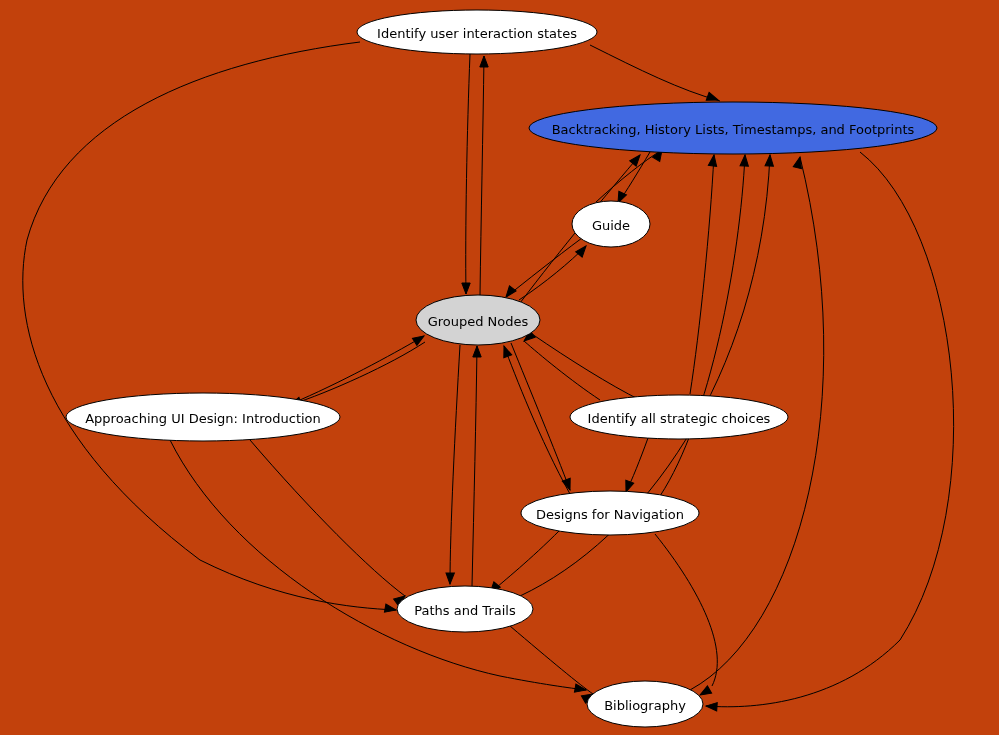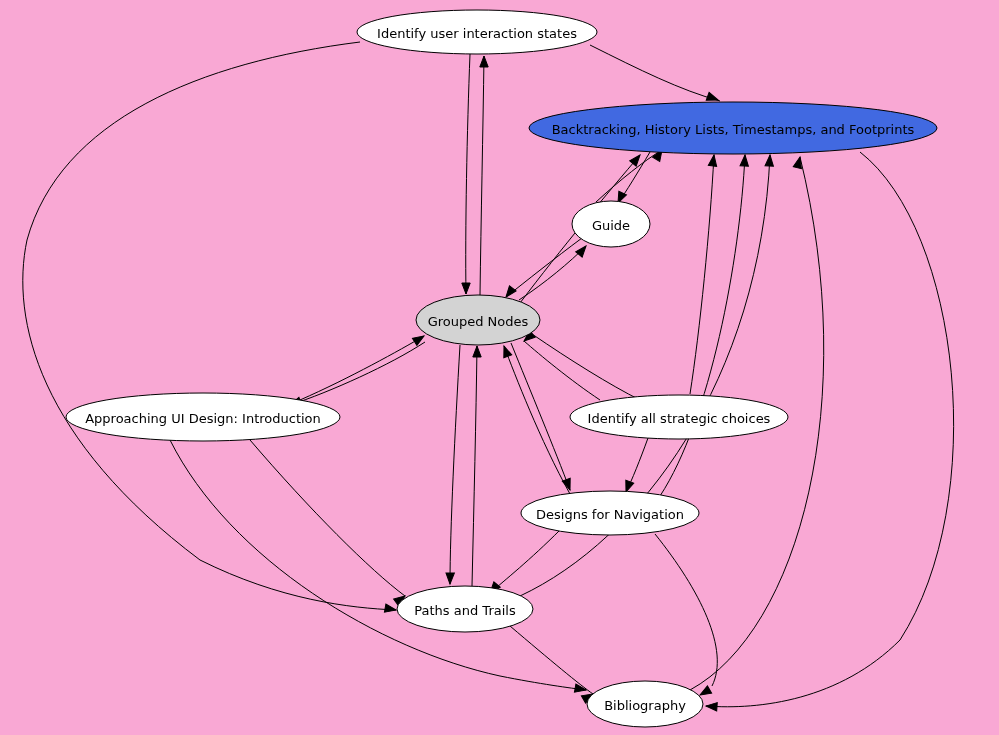--- a/index.html
+++ b/index.html
@@ -4,21 +4,21 @@
 <style>
   html, body {
     margin: 0;
     padding: 0;
     background: #ffffff;
   }
   #graph-canvas {
     position: relative;
     width: 999px;
     height: 735px;
-    background: #f9a8d4;
+    background: #c2410c;
     overflow: hidden;
     font-family: "DejaVu Sans", sans-serif;
   }
   svg.graph-svg {
     display: block;
     width: 999px;
     height: 735px;
   }
   .edge-path {
     fill: none;

